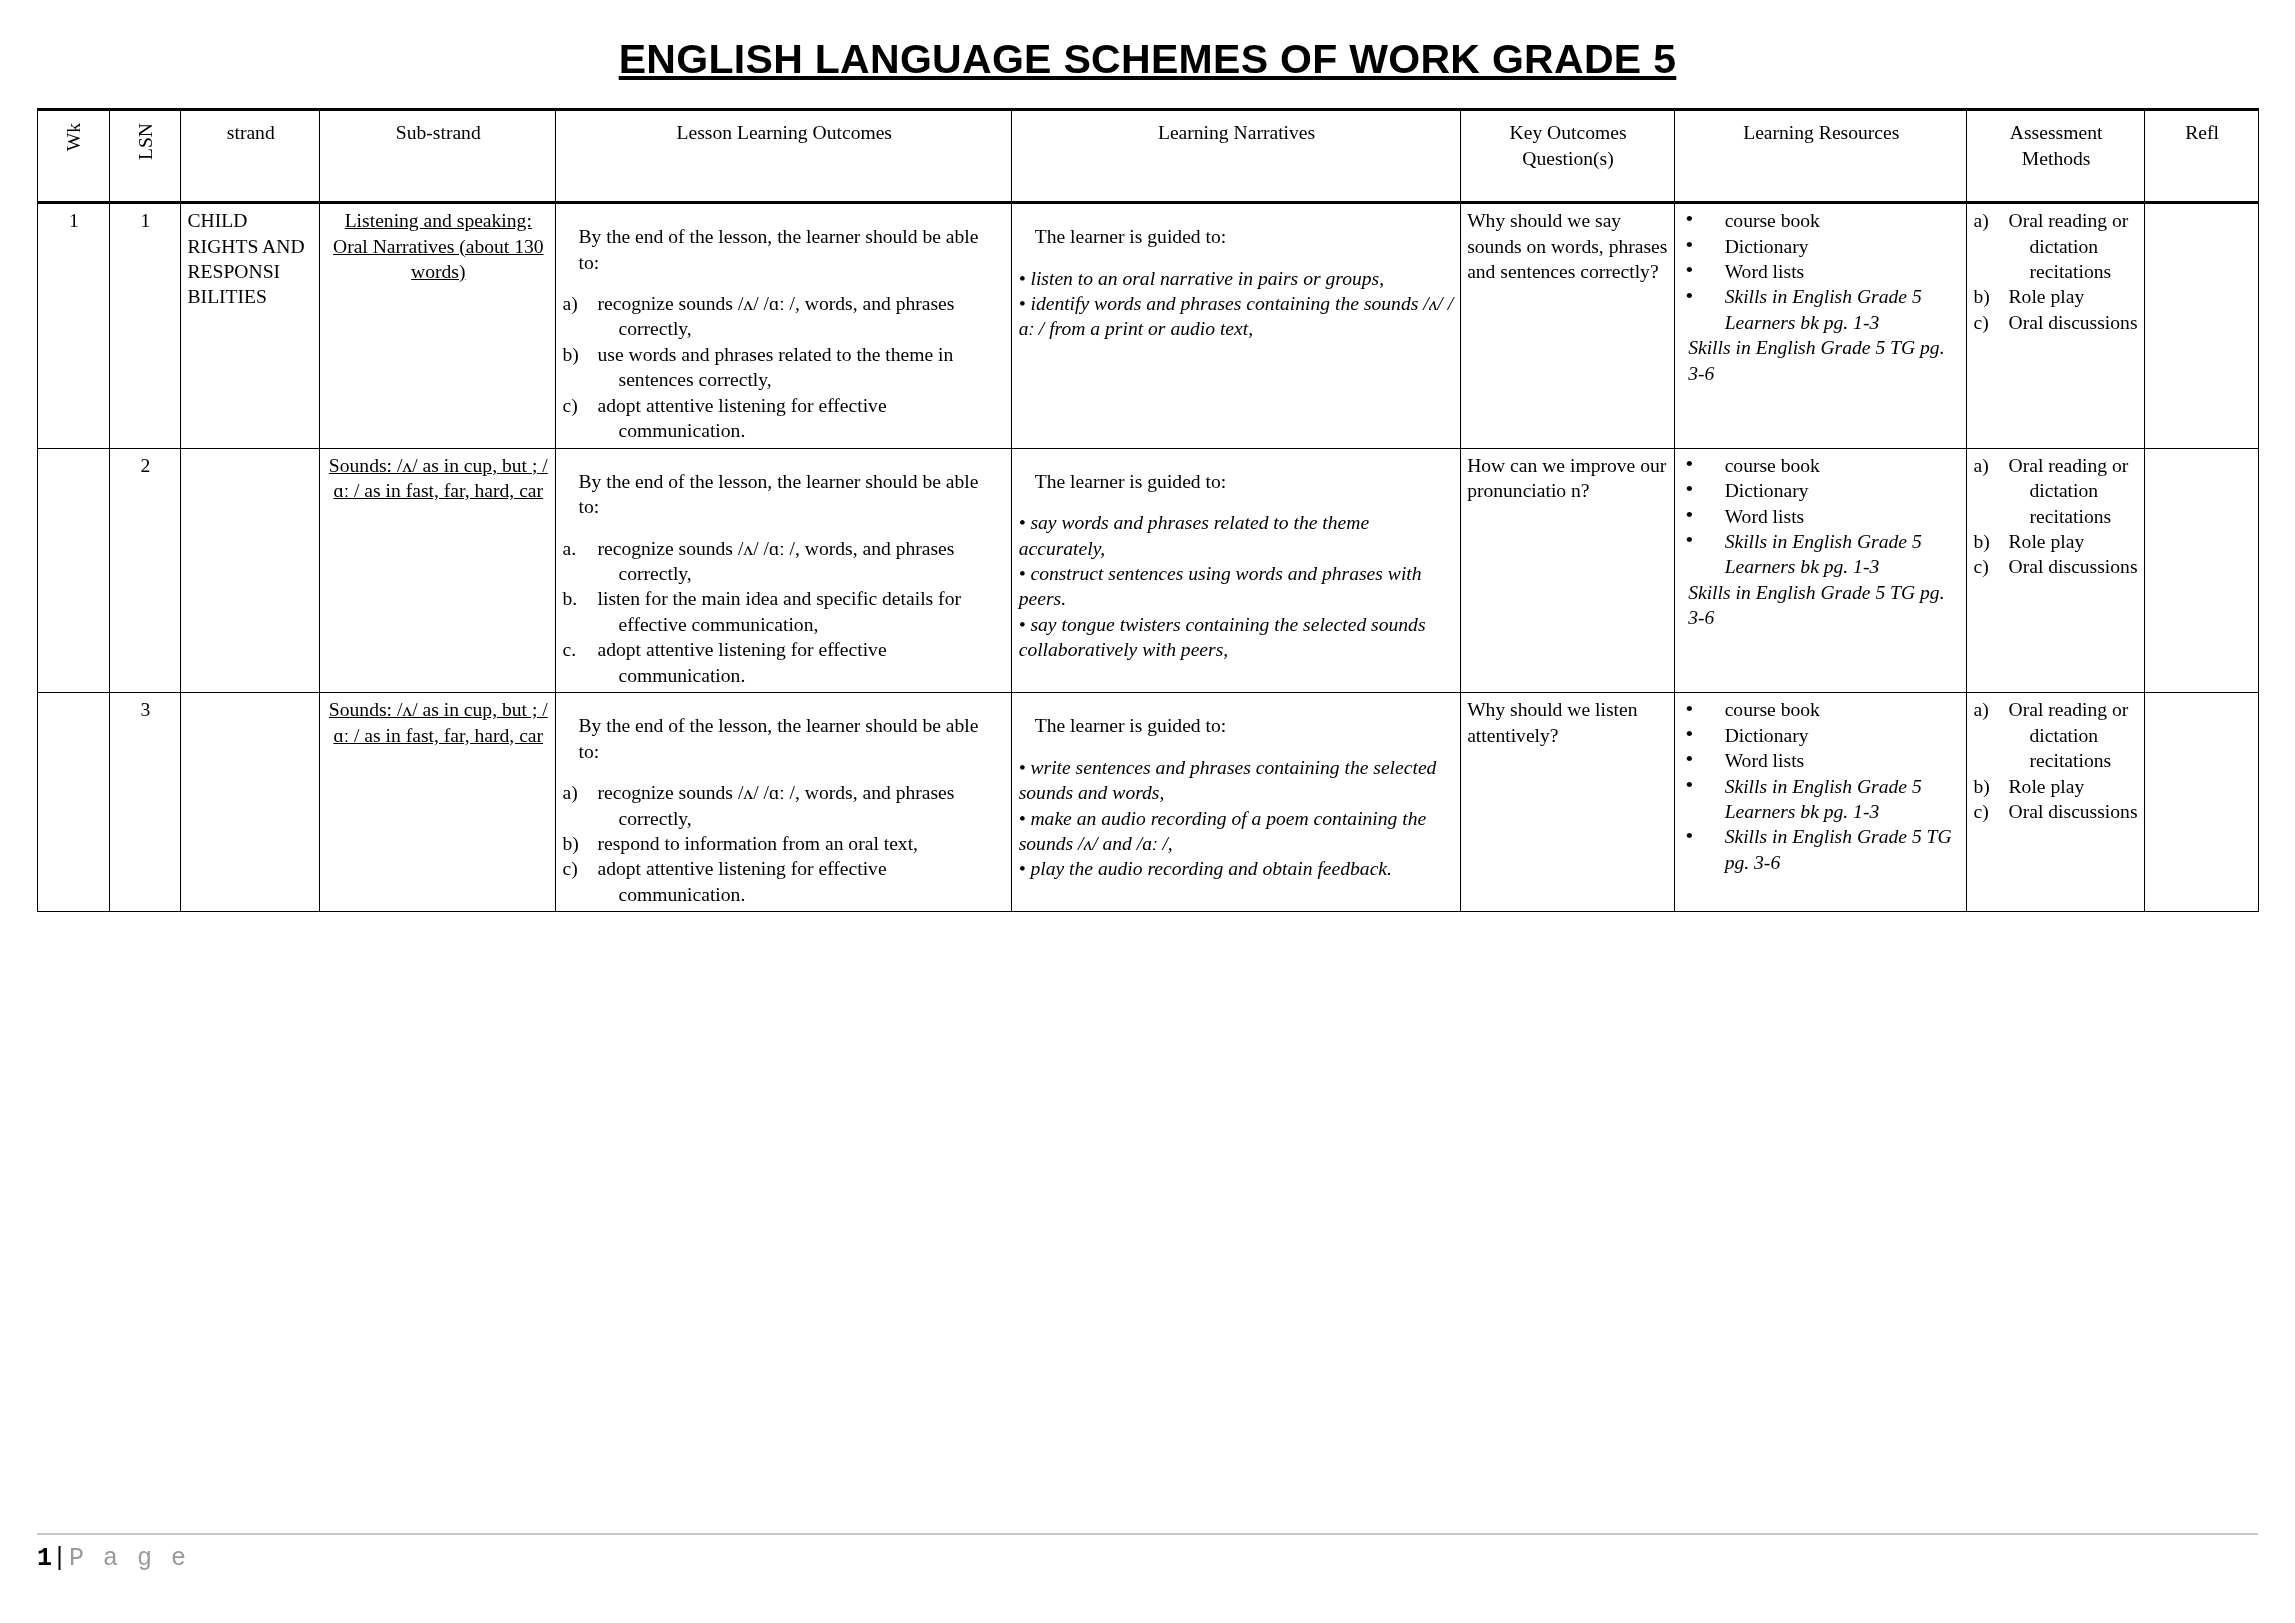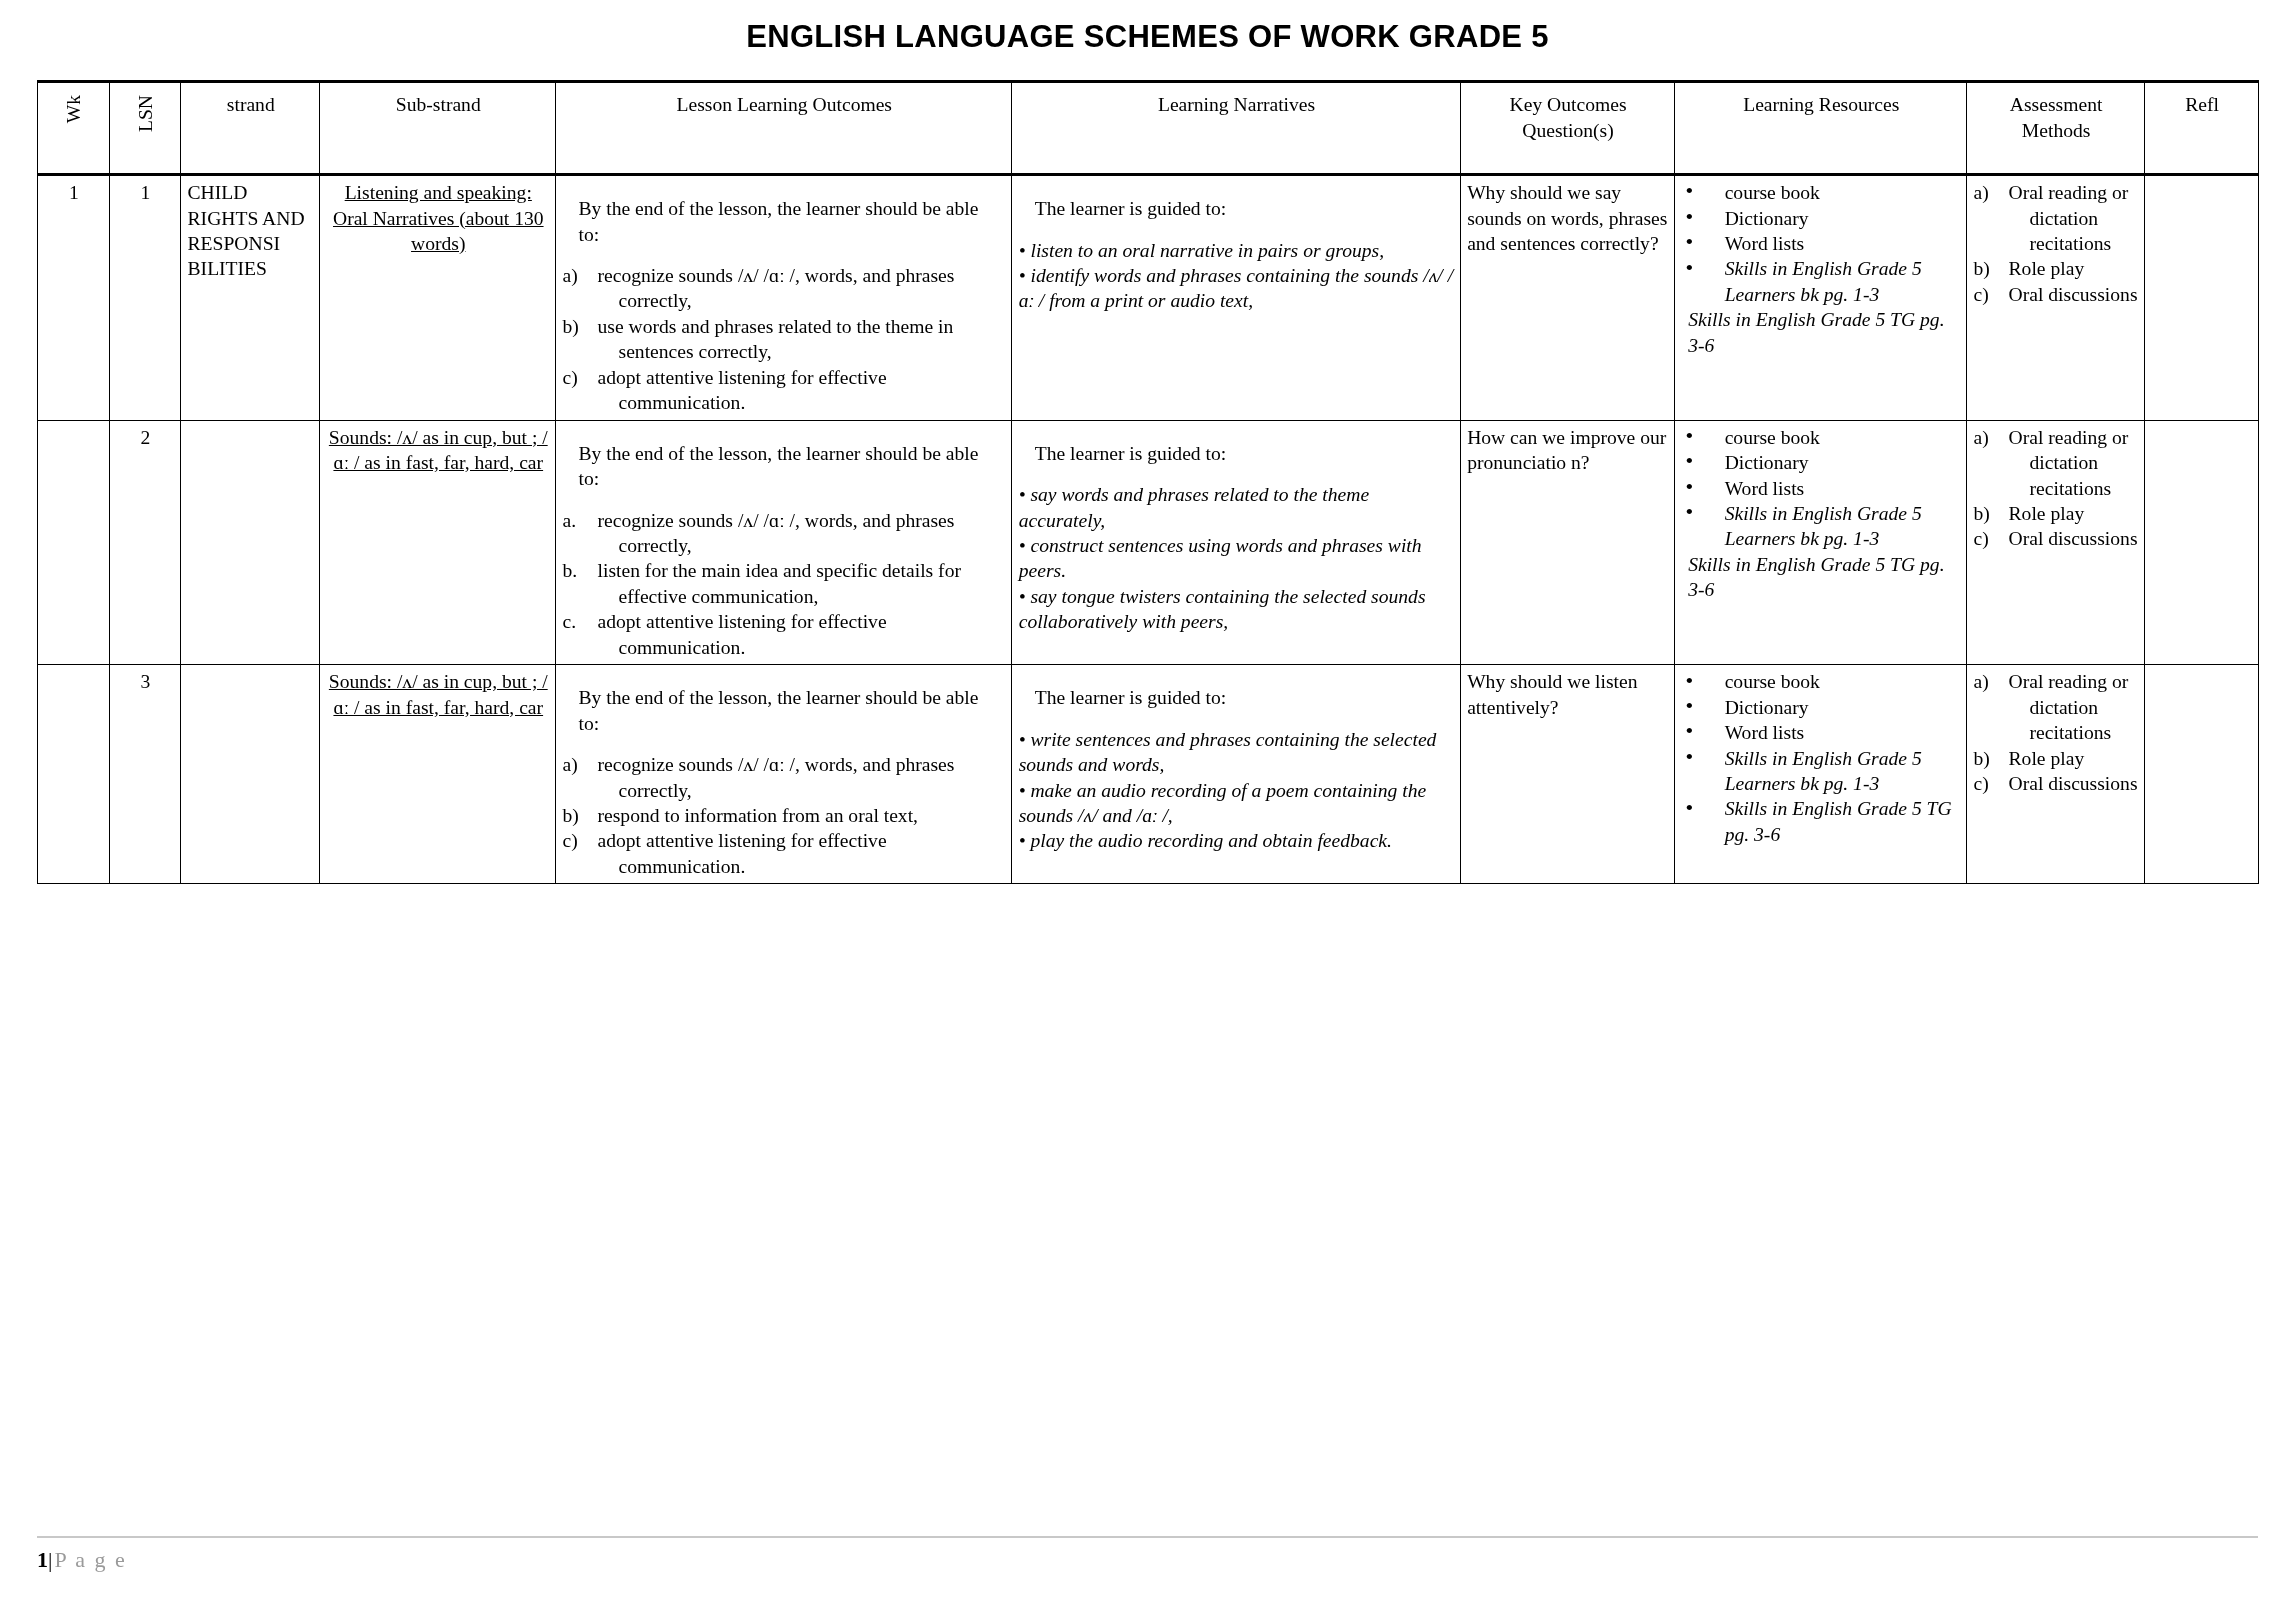--- a/index.html
+++ b/index.html
@@ -12,25 +12,26 @@
     overflow:hidden;
   }
   .page { position:relative; width:2295px; height:1623px; box-sizing:border-box;
           padding:0 37px; }
 
   
   .doc-title {
     text-align:center;
     font-family:"Liberation Sans","DejaVu Sans",sans-serif;
     font-weight:bold;
-    font-size:31px;
+    font-size:41px;
     letter-spacing:0.3px;
     margin:0;
-    padding-top:20px;
+    padding-top:37px;
     line-height:1.1;
+    text-decoration:underline;
   }
   .teacher-line {
     font-family:"Liberation Sans","DejaVu Sans",sans-serif;
     font-weight:bold;
     font-size:41px;
     margin:0;
     padding-top:31px;
     padding-left:236px;
     white-space:nowrap;
     line-height:1.15;
@@ -126,22 +127,22 @@
   .footer {
     position:absolute;
     left:37px; right:37px;
     bottom:50px;
   }
   .footer .rule {
     border-top:2.6px solid #c8c8c8;
     margin-bottom:9.2px;
   }
   .footer .ftxt {
-    font-family:Liberation Serif, serif;
-    font-size:22px;
+    font-family:Liberation Mono, monospace;
+    font-size:25px;
     color:#9a9a9a;
     letter-spacing:2px;
   }
   .footer .ftxt .pn { color:#000; font-weight:bold; letter-spacing:0; }
   .footer .ftxt .sep { color:#000; }
 </style>
 </head>
 <body>
 
 <div class="page">

